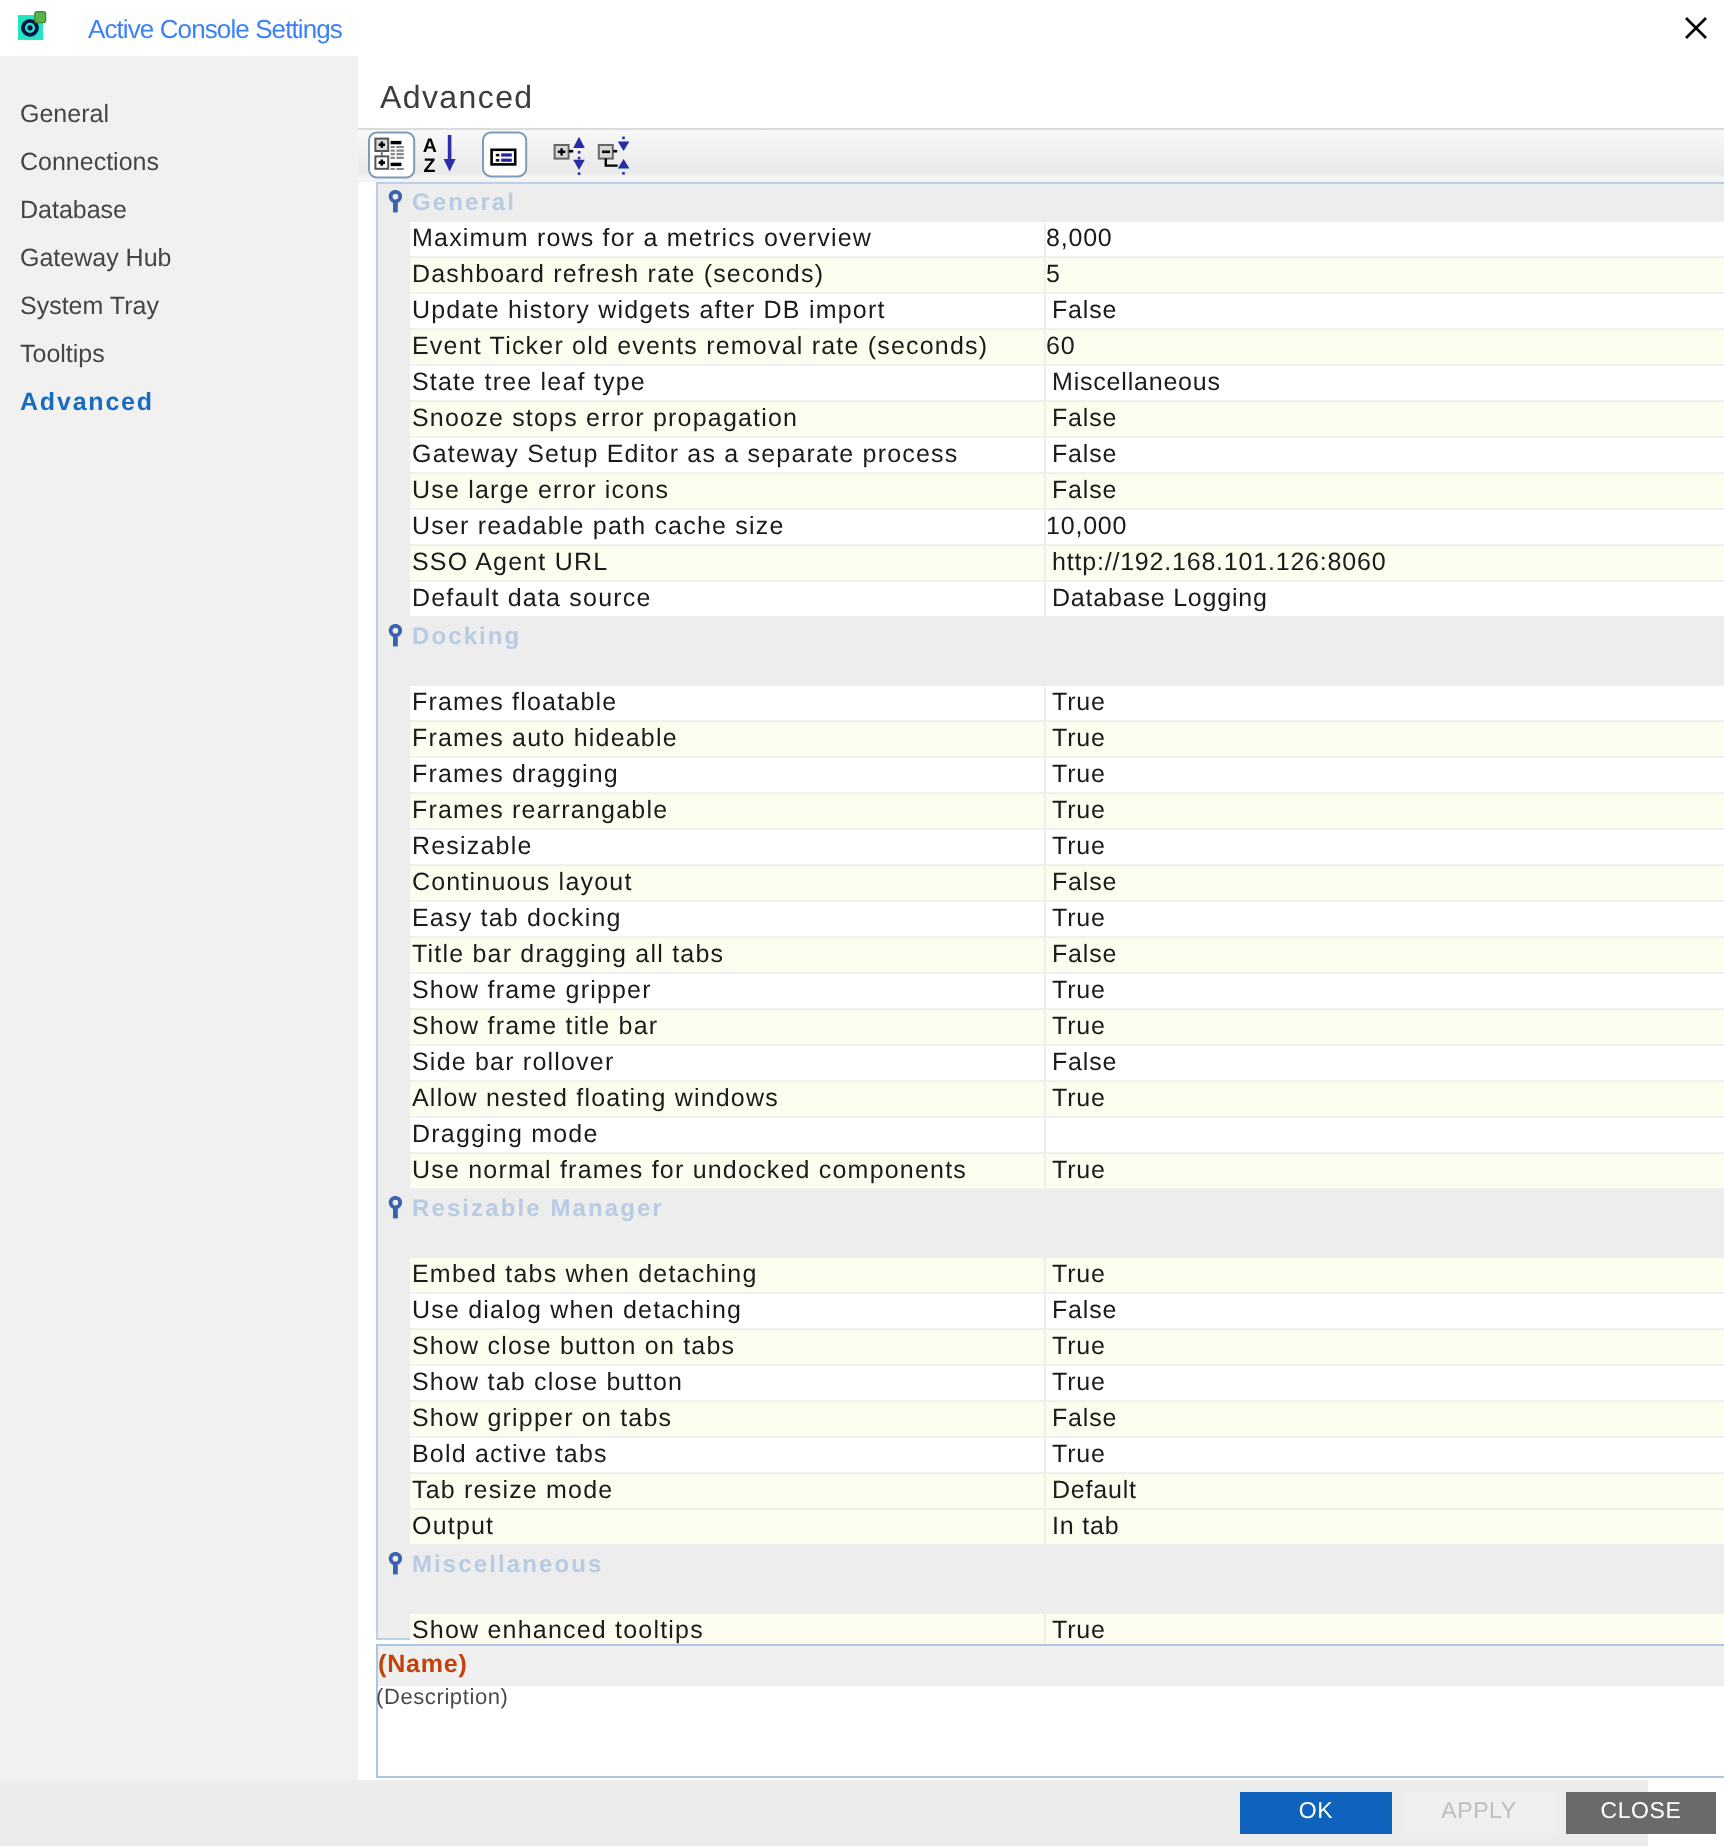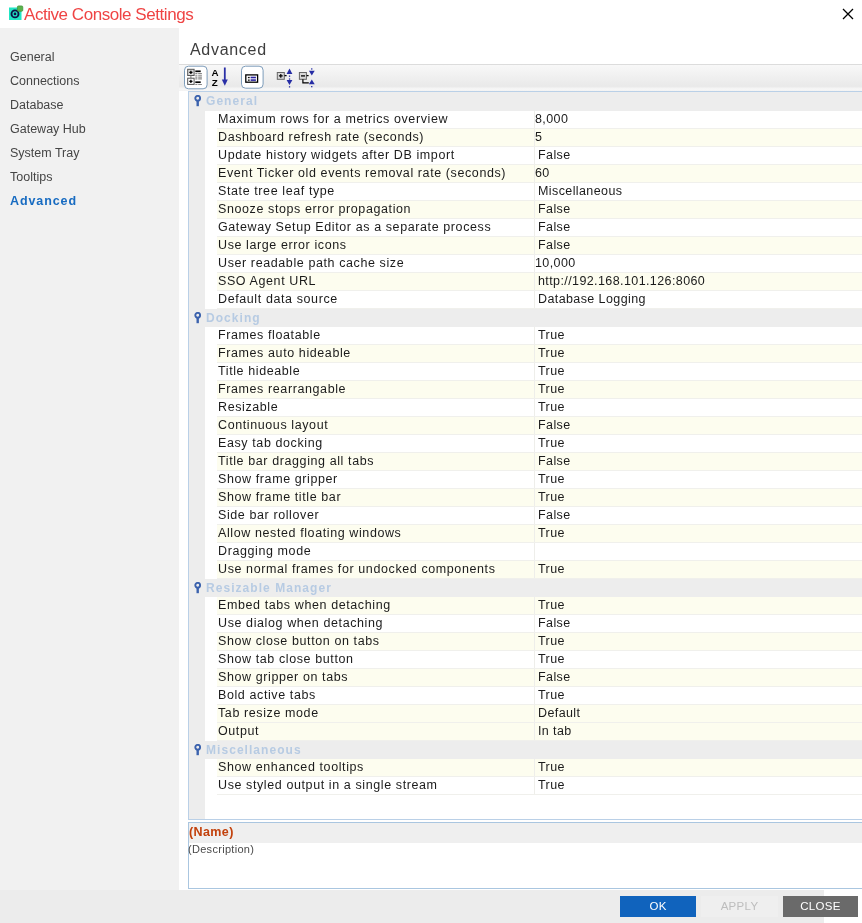--- a/index.html
+++ b/index.html
@@ -1,32 +1,32 @@
 <!DOCTYPE html>
 <html><head>
 <meta charset="utf-8">
 <style>
 *{margin:0;padding:0;box-sizing:border-box}
 html,body{width:862px;height:923px;background:#fff;font-family:"Liberation Sans",sans-serif;overflow:hidden;position:relative}
 .titlebar{position:absolute;left:0;top:0;width:862px;height:28px;background:#fff}
-.title{position:absolute;left:24px;top:0;height:28px;line-height:30px;font-size:17px;letter-spacing:-0.45px;color:#ef4444}
+.title{position:absolute;left:44px;top:0;height:28px;line-height:30px;font-size:13px;letter-spacing:-0.45px;color:#3b82f6}
 .appicon{position:absolute;left:9px;top:5px}
 .xbtn{position:absolute;left:842px;top:8px}
 .sidebar{position:absolute;left:0;top:28px;width:179px;height:862px;background:#f1f1f1}
 .sb{position:absolute;left:10px;height:16px;line-height:16px;font-size:12.5px;color:#454545;white-space:nowrap}
 .sb.act{font-weight:bold;color:#176bc1;letter-spacing:0.9px}
 .heading{position:absolute;left:190px;top:40.5px;font-size:16px;letter-spacing:0.7px;color:#3d3d3d}
 .toolbar{position:absolute;left:179px;top:64px;width:683px;height:27px;background:linear-gradient(#f8f8f8,#e9e9e9 82%,#f7f7f7 92%,#f2f2f2);border-top:1px solid #dcdcdc}
 .grid{position:absolute;left:188px;top:91px;width:674px;height:729px;border:1px solid #bad0e7;border-right:none;background:#fff}
 .gut{position:absolute;left:0;top:0;width:16px;height:727px;background:#ededed}
 .gwrap{position:absolute;left:0;top:0;width:673px}
-.h{position:relative;height:18px;background:#ededed;white-space:nowrap}
+.h{position:relative;height:34px;background:#ededed;white-space:nowrap}
 .h .pn{position:absolute;left:5px;top:3px}
 .h .t{position:absolute;left:17px;top:0;line-height:18px;font-size:12px;font-weight:bold;letter-spacing:1.05px;color:#b7cbe3}
-.r{display:flex;height:18px;margin-left:28px;background:#fff;font-size:12.5px;letter-spacing:0.6px;color:#1b1b1b;border-bottom:1px solid #f0f0ec}
+.r{display:flex;height:18px;margin-left:16px;background:#fff;font-size:12.5px;letter-spacing:0.6px;color:#1b1b1b;border-bottom:1px solid #f0f0ec}
 .r.c{background:#fdfdef}
 .n{width:318px;padding-left:1px;border-right:1px solid #eeeeea;line-height:17px;overflow:hidden;white-space:nowrap}
 .v{flex:1;padding-left:3px;line-height:17px;white-space:nowrap;letter-spacing:0.4px}
 .v.num{text-align:left;padding-right:3px;padding-left:0}
 .help{position:absolute;left:188px;top:822px;width:674px;height:67px;border:1px solid #aac6e0;border-right:none;background:#fff}
 .hname{position:absolute;left:0;top:0;width:673px;height:20px;background:#efefef;font-size:12.5px;font-weight:bold;letter-spacing:0.4px;color:#c2410c;line-height:19px;padding-left:0px}
 .hdesc{position:absolute;left:-1px;top:20px;font-size:11px;letter-spacing:0.3px;color:#4a4a4a}
 .botbar{position:absolute;left:0;top:890px;width:824px;height:33px;background:#ececec}
 .btn{position:absolute;top:6px;height:21px;font-size:11.5px;text-align:center;line-height:21px;letter-spacing:0.3px}
 .ok{left:620px;width:76px;background:#1063bd;color:#fff}
@@ -173,21 +173,21 @@
       </div>
 <div class="r">
         <div class="n">Frames floatable</div>
         <div class="v">True</div>
       </div>
 <div class="r c">
         <div class="n">Frames auto hideable</div>
         <div class="v">True</div>
       </div>
 <div class="r">
-        <div class="n">Title hideable</div>
+        <div class="n">Frames dragging</div>
         <div class="v">True</div>
       </div>
 <div class="r c">
         <div class="n">Frames rearrangable</div>
         <div class="v">True</div>
       </div>
 <div class="r">
         <div class="n">Resizable</div>
         <div class="v">True</div>
       </div>

